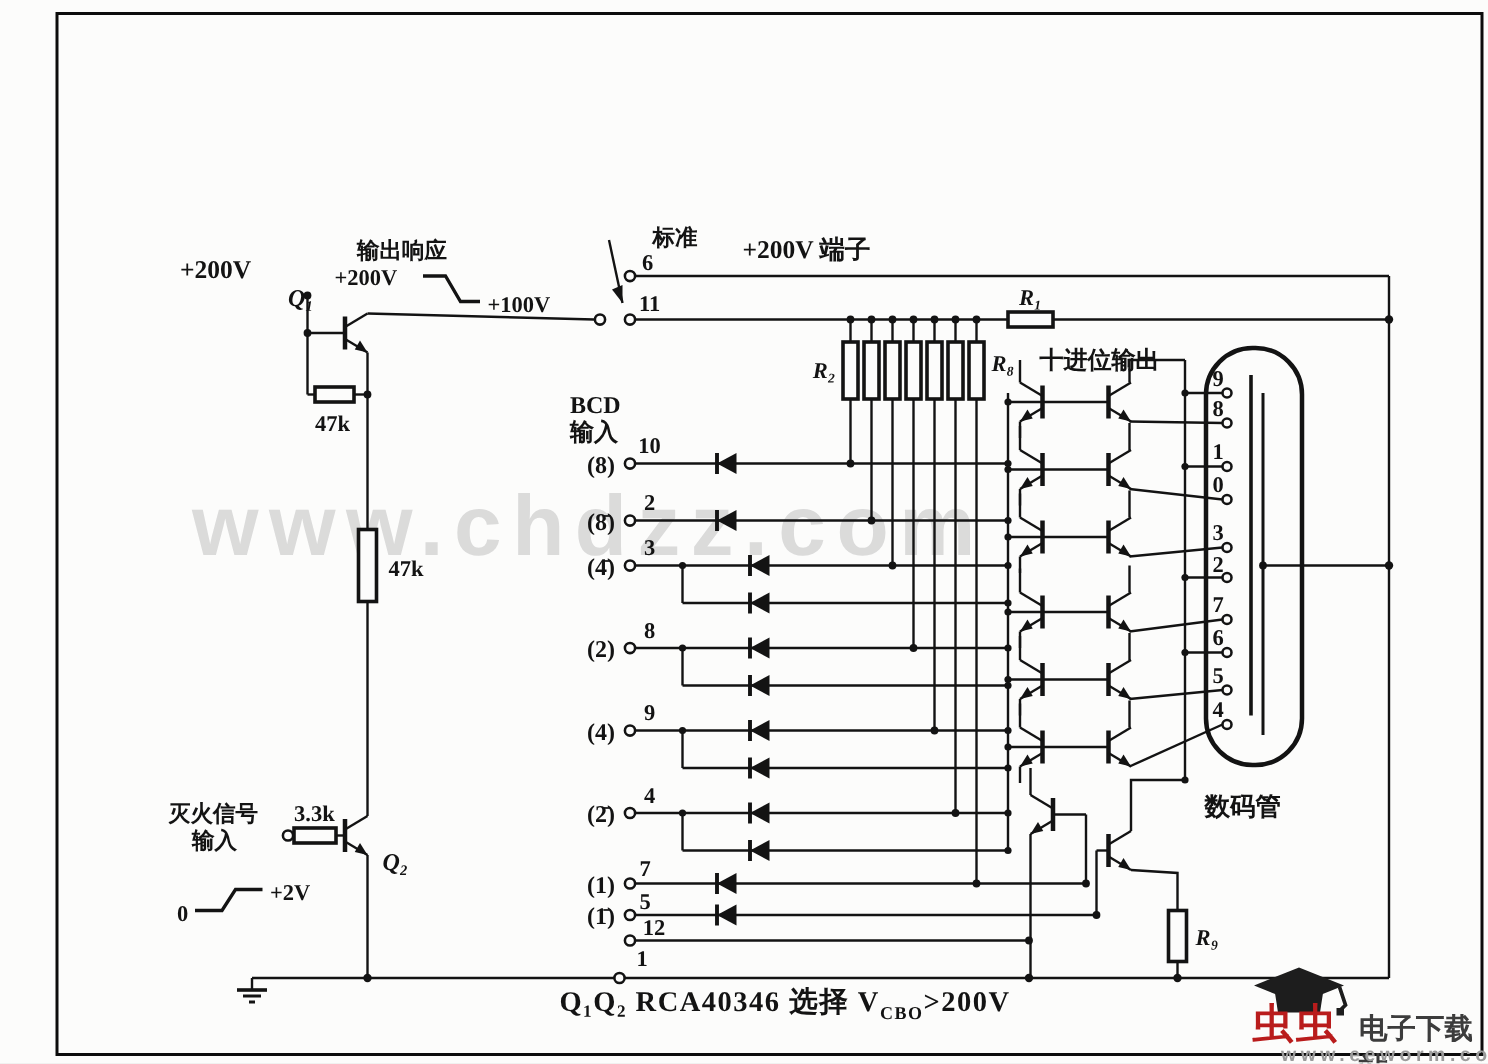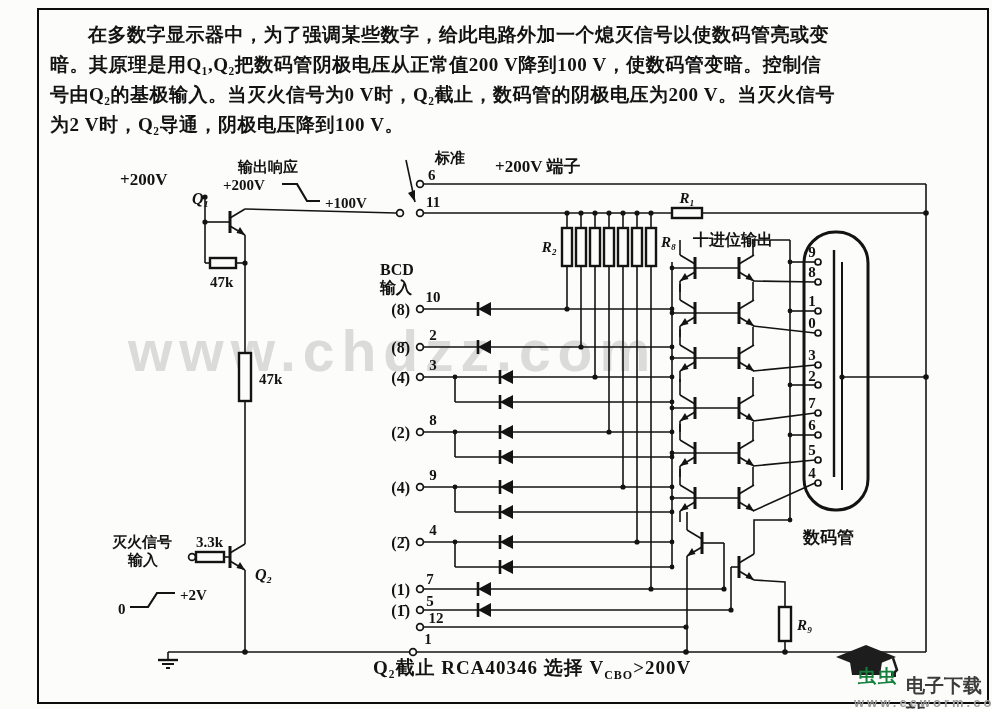--- a/index.html
+++ b/index.html
@@ -12,42 +12,36 @@
   .para .ln:first-child{text-indent:38px;}
   svg{position:absolute;left:0;top:0;}
   svg text{font-family:"Liberation Serif",serif;fill:#131313;font-weight:bold;}
   .t15{font-size:15px;} .t16{font-size:16px;} .t17{font-size:17px;}
   .it{font-style:italic;}
   .wm-center{position:absolute;left:128px;top:318px;font-family:"Liberation Sans",sans-serif;
         font-size:57px;font-weight:bold;color:rgba(185,185,185,.5);letter-spacing:7px;white-space:nowrap;}
   .note{position:absolute;left:373px;top:655px;font-size:19px;font-weight:bold;letter-spacing:1px;}
   .note sub{font-size:12px;margin-top:48px;}
   .wm-ee{position:absolute;left:830px;top:638px;width:162px;height:71px;}
-  .wm-cn{position:absolute;left:28px;top:26px;font-size:18px;font-weight:bold;color:#15803d;
+  .wm-cn{position:absolute;left:5px;top:26px;font-size:27px;font-weight:bold;color:#b91c1c;
         font-family:"Liberation Sans",sans-serif;letter-spacing:2px;}
   .wm-cn2{position:absolute;left:76px;top:35px;font-size:19px;font-weight:bold;color:#3c3c3c;
         font-family:"Liberation Sans",sans-serif;}
   .wm-url{position:absolute;left:24px;top:57px;font-size:13px;font-weight:bold;color:#9b9b9b;
         font-family:"Liberation Sans",sans-serif;letter-spacing:3px;}
 </style>
 </head>
 <body>
 
 <div class="page">
 
   <div class="wm-center">www.chdzz.com</div>
 
   <div class="frame"></div>
 
-  <div class="para">
-    <div class="ln">在多数字显示器中，为了强调某些数字，给此电路外加一个熄灭信号以使数码管亮或变</div>
-    <div class="ln">暗。其原理是用Q₁,Q₂把数码管阴极电压从正常值200 V降到100 V，使数码管变暗。控制信</div>
-    <div class="ln">号由Q₂的基极输入。当灭火信号为0 V时，Q₂截止，数码管的阴极电压为200 V。当灭火信号</div>
-    <div class="ln">为2 V时，Q₂导通，阴极电压降到100 V。</div>
-  </div>
 
   <svg width="992" height="709" viewBox="0 0 992 709">
     <defs>
       <g id="dio">
         <polygon points="0,0 13,-7 13,7" fill="#131313"></polygon>
         <line x1="0" y1="-7" x2="0" y2="7" stroke="#131313" stroke-width="2.6"></line>
       </g>
       <g id="trR">
         <line x1="0" y1="-11" x2="0" y2="11" stroke="#131313" stroke-width="3"></line>
         <line x1="0" y1="-4" x2="15" y2="-13" stroke="#131313" stroke-width="1.6"></line>
@@ -361,21 +355,21 @@
     <text class="t15" x="812" y="328" text-anchor="middle">0</text>
     <text class="t15" x="812" y="360" text-anchor="middle">3</text>
     <text class="t15" x="812" y="381" text-anchor="middle">2</text>
     <text class="t15" x="812" y="408" text-anchor="middle">7</text>
     <text class="t15" x="812" y="430" text-anchor="middle">6</text>
     <text class="t15" x="812" y="455" text-anchor="middle">5</text>
     <text class="t15" x="812" y="478" text-anchor="middle">4</text>
   </svg>
 
   <div class="note">
-    <span>Q₂截止  RCA40346   选择 V</span><sub>CBO</sub><span>&gt;200V</span>
+    <span>Q₁Q₂  RCA40346   选择 V</span><sub>CBO</sub><span>&gt;200V</span>
   </div>
 
   <div class="wm-ee">
     <svg width="162" height="71">
       <polygon points="6,19 36,7 66,19 36,31" fill="#1d1d1d"></polygon>
       <polygon points="20,24 52,24 50,37 22,37" fill="#1d1d1d"></polygon>
       <polyline points="63,20 67,32 63,36" stroke="#1d1d1d" stroke-width="2.5" fill="none"></polyline>
       <rect x="61" y="34" width="5" height="5" fill="#1d1d1d"></rect>
     </svg>
     <div class="wm-cn">虫虫</div>

